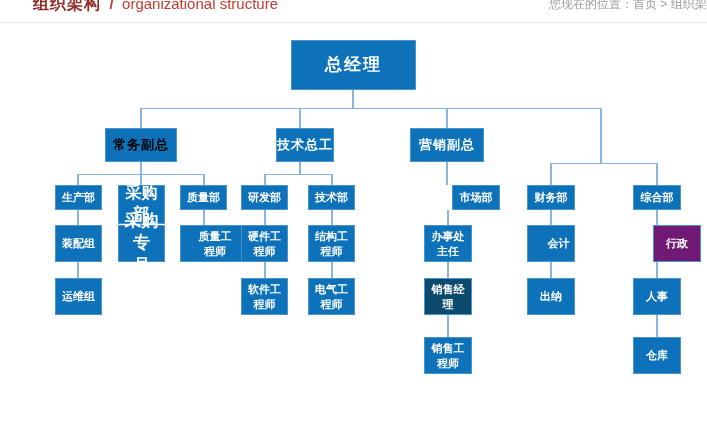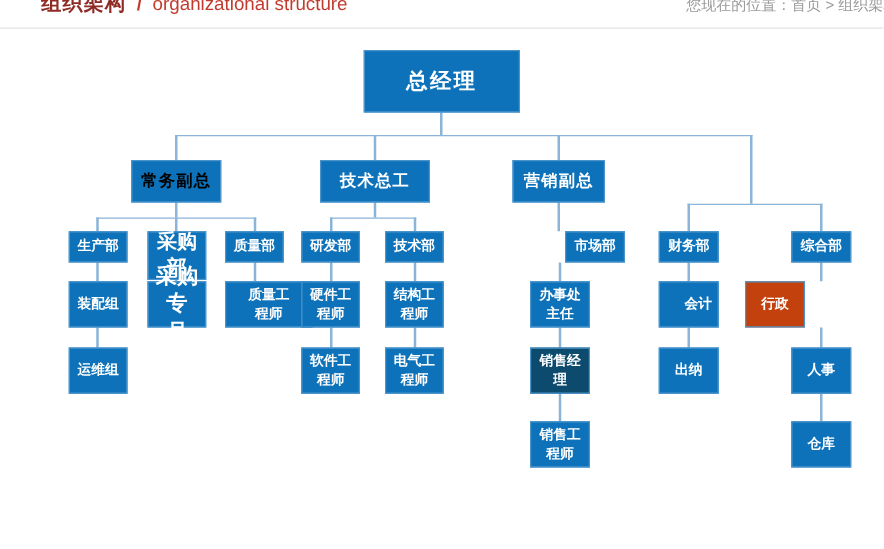--- a/index.html
+++ b/index.html
@@ -66,21 +66,21 @@
       <div class="line" style="left: 77px; top: 262px; width: 2px; height: 16px; background: rgb(138, 180, 216);"></div>
       <div class="line" style="left: 264px; top: 262px; width: 2px; height: 16px; background: rgb(138, 180, 216);"></div>
       <div class="line" style="left: 331px; top: 262px; width: 2px; height: 16px; background: rgb(138, 180, 216);"></div>
       <div class="line" style="left: 447px; top: 262px; width: 2px; height: 16px; background: rgb(138, 180, 216);"></div>
       <div class="line" style="left: 550px; top: 262px; width: 2px; height: 16px; background: rgb(138, 180, 216);"></div>
       <div class="line" style="left: 656px; top: 262px; width: 2px; height: 16px; background: rgb(138, 180, 216);"></div>
       <div class="line" style="left: 447px; top: 315px; width: 2px; height: 22px; background: rgb(138, 180, 216);"></div>
       <div class="line" style="left: 656px; top: 315px; width: 2px; height: 22px; background: rgb(138, 180, 216);"></div>
       <div class="node big" style="left: 291px; top: 40px; width: 125px; height: 50px; font-size: 17px; background: rgb(13, 114, 185); color: rgb(255, 255, 255);">总经理</div>
       <div class="node mid" style="left: 105px; top: 128px; width: 72px; height: 34px; font-size: 13px; background: rgb(13, 114, 185); color: #000000;">常务副总</div>
-      <div class="node mid" style="left: 256px; top: 128px; width: 88px; height: 34px; font-size: 13px; background: rgb(13, 114, 185); color: rgb(255, 255, 255);">技术总工</div>
+      <div class="node mid" style="left: 276px; top: 128px; width: 58px; height: 34px; font-size: 13px; background: rgb(13, 114, 185); color: rgb(255, 255, 255);">技术总工</div>
       <div class="node mid" style="left: 410px; top: 128px; width: 74px; height: 34px; font-size: 13px; background: rgb(13, 114, 185); color: rgb(255, 255, 255);">营销副总</div>
       <div class="node " style="left: 55px; top: 185px; width: 47px; height: 25px; font-size: 11px; background: rgb(13, 114, 185); color: rgb(255, 255, 255);">生产部</div>
       <div class="node " style="left: 118px; top: 185px; width: 47px; height: 39px; font-size: 16px; background: rgb(13, 114, 185); color: rgb(255, 255, 255); font-family: Liberation Mono, monospace;">采购部</div>
       <div class="node " style="left: 180px; top: 185px; width: 47px; height: 25px; font-size: 11px; background: rgb(13, 114, 185); color: rgb(255, 255, 255);">质量部</div>
       <div class="node " style="left: 241px; top: 185px; width: 47px; height: 25px; font-size: 11px; background: rgb(13, 114, 185); color: rgb(255, 255, 255);">研发部</div>
       <div class="node " style="left: 308px; top: 185px; width: 47px; height: 25px; font-size: 11px; background: rgb(13, 114, 185); color: rgb(255, 255, 255);">技术部</div>
       <div class="node " style="left: 424px; top: 185px; width: 48px; height: 25px; font-size: 11px; background: rgb(13, 114, 185); color: rgb(255, 255, 255); margin-left: 28px;">市场部</div>
       <div class="node " style="left: 527px; top: 185px; width: 48px; height: 25px; font-size: 11px; background: rgb(13, 114, 185); color: rgb(255, 255, 255);">财务部</div>
       <div class="node " style="left: 633px; top: 185px; width: 48px; height: 25px; font-size: 11px; background: rgb(13, 114, 185); color: rgb(255, 255, 255);">综合部</div>
       <div class="node " style="left: 55px; top: 225px; width: 47px; height: 37px; font-size: 11px; background: rgb(13, 114, 185); color: rgb(255, 255, 255);">装配组</div>
@@ -88,21 +88,21 @@
 员</div>
       <div class="node " style="left: 180px; top: 225px; width: 70px; height: 37px; font-size: 11px; background: rgb(13, 114, 185); color: rgb(255, 255, 255);">质量工
 程师</div>
       <div class="node " style="left: 241px; top: 225px; width: 47px; height: 37px; font-size: 11px; background: rgb(13, 114, 185); color: rgb(255, 255, 255);">硬件工
 程师</div>
       <div class="node " style="left: 308px; top: 225px; width: 47px; height: 37px; font-size: 11px; background: rgb(13, 114, 185); color: rgb(255, 255, 255);">结构工
 程师</div>
       <div class="node " style="left: 424px; top: 225px; width: 48px; height: 37px; font-size: 11px; background: rgb(13, 114, 185); color: rgb(255, 255, 255);">办事处
 主任</div>
       <div class="node " style="left: 527px; top: 225px; width: 48px; height: 37px; font-size: 11px; background: rgb(13, 114, 185); color: rgb(255, 255, 255); padding-left: 15px;">会计</div>
-      <div class="node " style="left: 596px; top: 225px; width: 48px; height: 37px; font-size: 11px; background: #c2410c; color: rgb(255, 255, 255);">行政</div>
+      <div class="node " style="left: 653px; top: 225px; width: 48px; height: 37px; font-size: 11px; background: #701a75; color: rgb(255, 255, 255);">行政</div>
       <div class="node " style="left: 55px; top: 278px; width: 47px; height: 37px; font-size: 11px; background: rgb(13, 114, 185); color: rgb(255, 255, 255);">运维组</div>
       <div class="node " style="left: 241px; top: 278px; width: 47px; height: 37px; font-size: 11px; background: rgb(13, 114, 185); color: rgb(255, 255, 255);">软件工
 程师</div>
       <div class="node " style="left: 308px; top: 278px; width: 47px; height: 37px; font-size: 11px; background: rgb(13, 114, 185); color: rgb(255, 255, 255);">电气工
 程师</div>
       <div class="node " style="left: 424px; top: 278px; width: 48px; height: 37px; font-size: 11px; background: #0c4a6e; color: rgb(255, 255, 255);">销售经
 理</div>
       <div class="node " style="left: 527px; top: 278px; width: 48px; height: 37px; font-size: 11px; background: rgb(13, 114, 185); color: rgb(255, 255, 255);">出纳</div>
       <div class="node " style="left: 633px; top: 278px; width: 48px; height: 37px; font-size: 11px; background: rgb(13, 114, 185); color: rgb(255, 255, 255);">人事</div>
       <div class="node " style="left: 424px; top: 337px; width: 48px; height: 37px; font-size: 11px; background: rgb(13, 114, 185); color: rgb(255, 255, 255);">销售工

